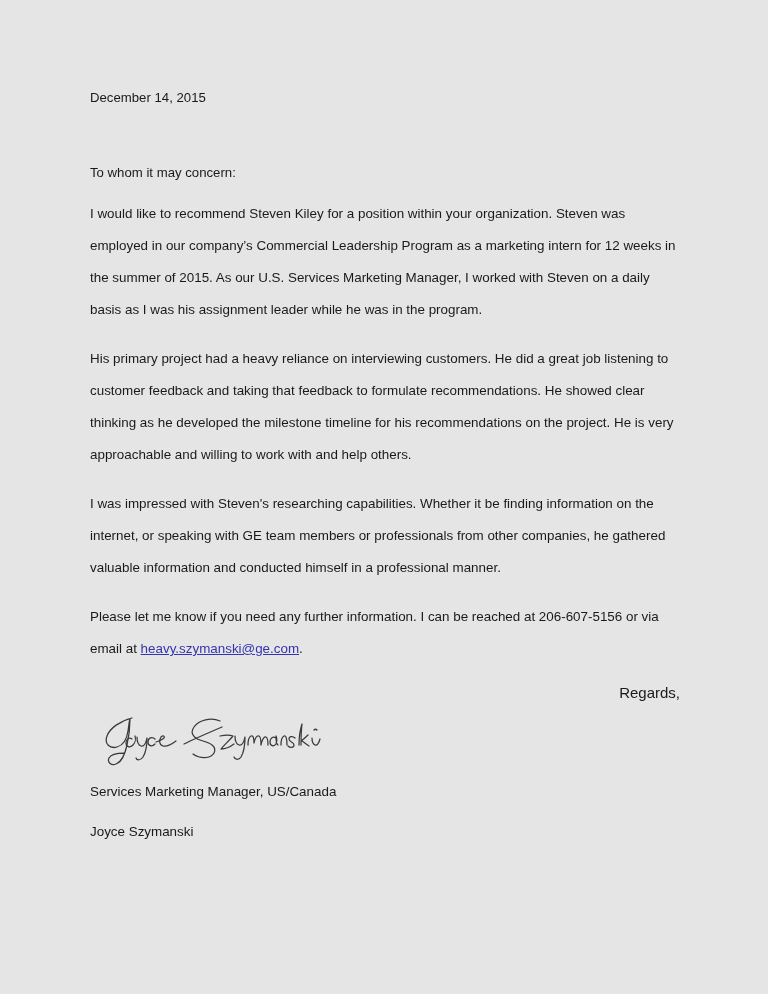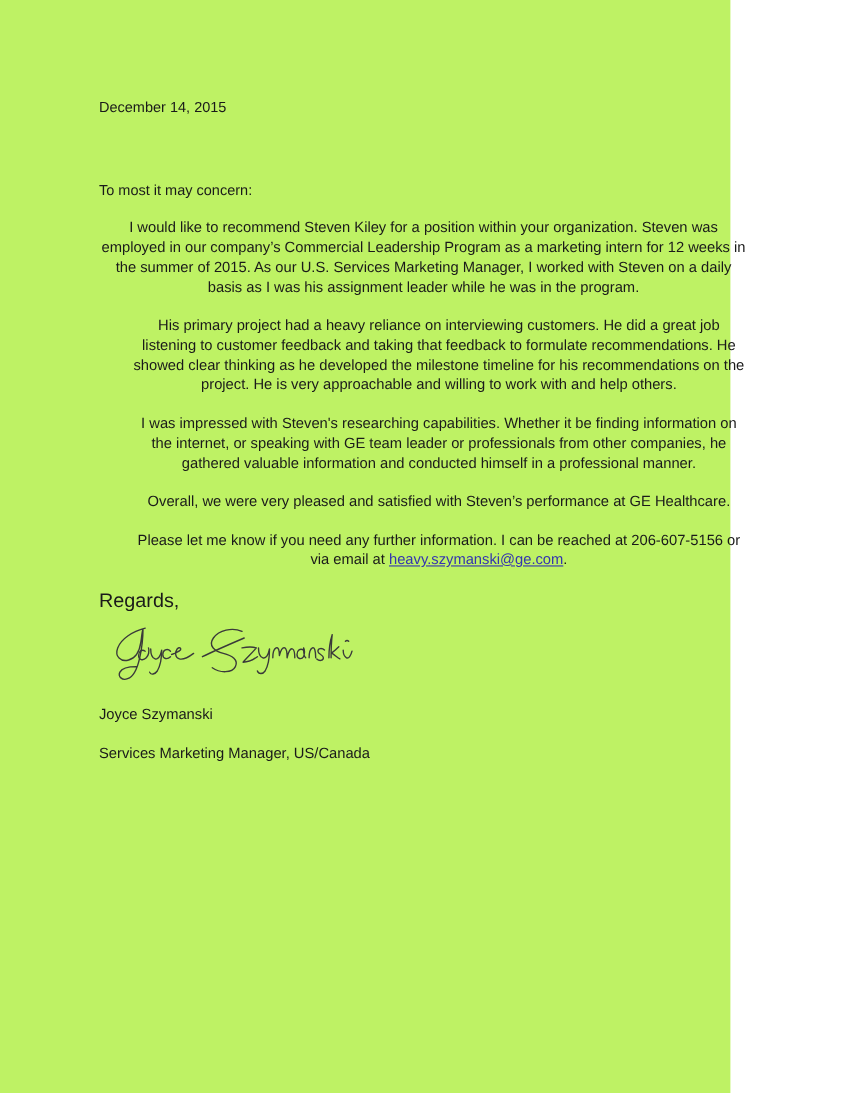--- a/index.html
+++ b/index.html
@@ -10,23 +10,23 @@
   body {
     width: 768px;
     height: 994px;
     overflow: hidden;
     font-family: "Liberation Sans", sans-serif;
     color: #1a1a1a;
     -webkit-font-smoothing: antialiased;
   }
   .page {
     position: relative;
-    width: 664px;
+    width: 768px;
     height: 994px;
-    background: #bef264;
+    background: #e5e5e5;
     box-sizing: border-box;
   }
   .letter {
     position: absolute;
     left: 90px;
     top: 88px;
     width: 590px;
   }
   .date-line {
     font-size: 13.2px;
@@ -35,38 +35,38 @@
     margin: 0 0 0 0;
   }
   .salutation {
     font-size: 13.2px;
     line-height: 20px;
     color: #1a1a1a;
     margin: 55px 0 0 0;
   }
   .para {
     font-size: 13.4px;
-    line-height: 18px;
+    line-height: 32px;
     color: #1a1a1a;
     margin: 15px 0 0 0;
-    text-align: center;
+    text-align: left;
   }
   .para.tight {
     margin-top: 17px;
-    margin-left: 28px;
   }
   .email-link {
     color: #3434b0;
     text-decoration: underline;
     text-underline-offset: 1px;
   }
   .regards {
-    font-size: 18px;
+    font-size: 15px;
     line-height: 22px;
     margin: 17px 0 0 0;
+    text-align: right;
   }
   .signature-wrap {
     margin: 8px 0 0 6px;
     height: 56px;
     width: 230px;
   }
   .signature-wrap svg {
     display: block;
     width: 225px;
     height: 56px;
@@ -81,30 +81,29 @@
   }
 </style>
 </head>
 <body>
 
 <div class="page">
   <div class="letter">
 
     <p class="date-line">December 14, 2015</p>
 
-    <p class="salutation">To most it may concern:</p>
+    <p class="salutation">To whom it may concern:</p>
 
     <p class="para">I would like to recommend Steven Kiley for a position within your organization. Steven was employed in our company’s Commercial Leadership Program as a marketing intern for 12 weeks in the summer of 2015. As our U.S. Services Marketing Manager, I worked with Steven on a daily basis as I was his assignment leader while he was in the program.</p>
 
     <p class="para tight">His primary project had a heavy reliance on interviewing customers. He did a great job listening to customer feedback and taking that feedback to formulate recommendations. He showed clear thinking as he developed the milestone timeline for his recommendations on the project. He is very approachable and willing to work with and help others.</p>
 
-    <p class="para tight">I was impressed with Steven's researching capabilities. Whether it be finding information on the internet, or speaking with GE team leader or professionals from other companies, he gathered valuable information and conducted himself in a professional manner.</p>
+    <p class="para tight">I was impressed with Steven's researching capabilities. Whether it be finding information on the internet, or speaking with GE team members or professionals from other companies, he gathered valuable information and conducted himself in a professional manner.</p>
 
 
-    <p class="para tight">Overall, we were very pleased and satisfied with Steven’s performance at GE Healthcare.</p>
 
     <p class="para tight"><span>Please let me know if you need any further information.  I can be reached at 206-607-5156 or via email at </span><a class="email-link" href="#">heavy.szymanski@ge.com</a><span>.</span></p>
 
     <p class="regards">Regards,</p>
 
     <div class="signature-wrap">
       <svg viewBox="0 0 225 56" xmlns="http://www.w3.org/2000/svg">
         <g fill="none" stroke="#3a3a3a" stroke-width="1.25" stroke-linecap="round" stroke-linejoin="round">
 
           <path d="M36 6 C24 9, 14 16, 11 24 C8 32, 14 37, 21 35 C28 33, 31 26, 32 19
@@ -145,19 +144,19 @@
 
           <path d="M203 33 C203 26, 204 18, 206 12 C205 20, 205 28, 205 33
                    M205 29 C208 27, 210 25, 212 23 M206 29 C209 31, 211 33, 213 34"></path>
 
           <path d="M216 26 C216 29, 217 32, 219 33 C221 34, 223 31, 224 27"></path>
           <path d="M218 18 C219 17, 220 17, 221 18"></path>
         </g>
       </svg>
     </div>
 
+    <p class="sign-off-line">Services Marketing Manager, US/Canada</p>
+
     <p class="sign-off-line first">Joyce Szymanski</p>
-
-    <p class="sign-off-line">Services Marketing Manager, US/Canada</p>
 
 
   </div>
 </div>
 
 </body></html>

